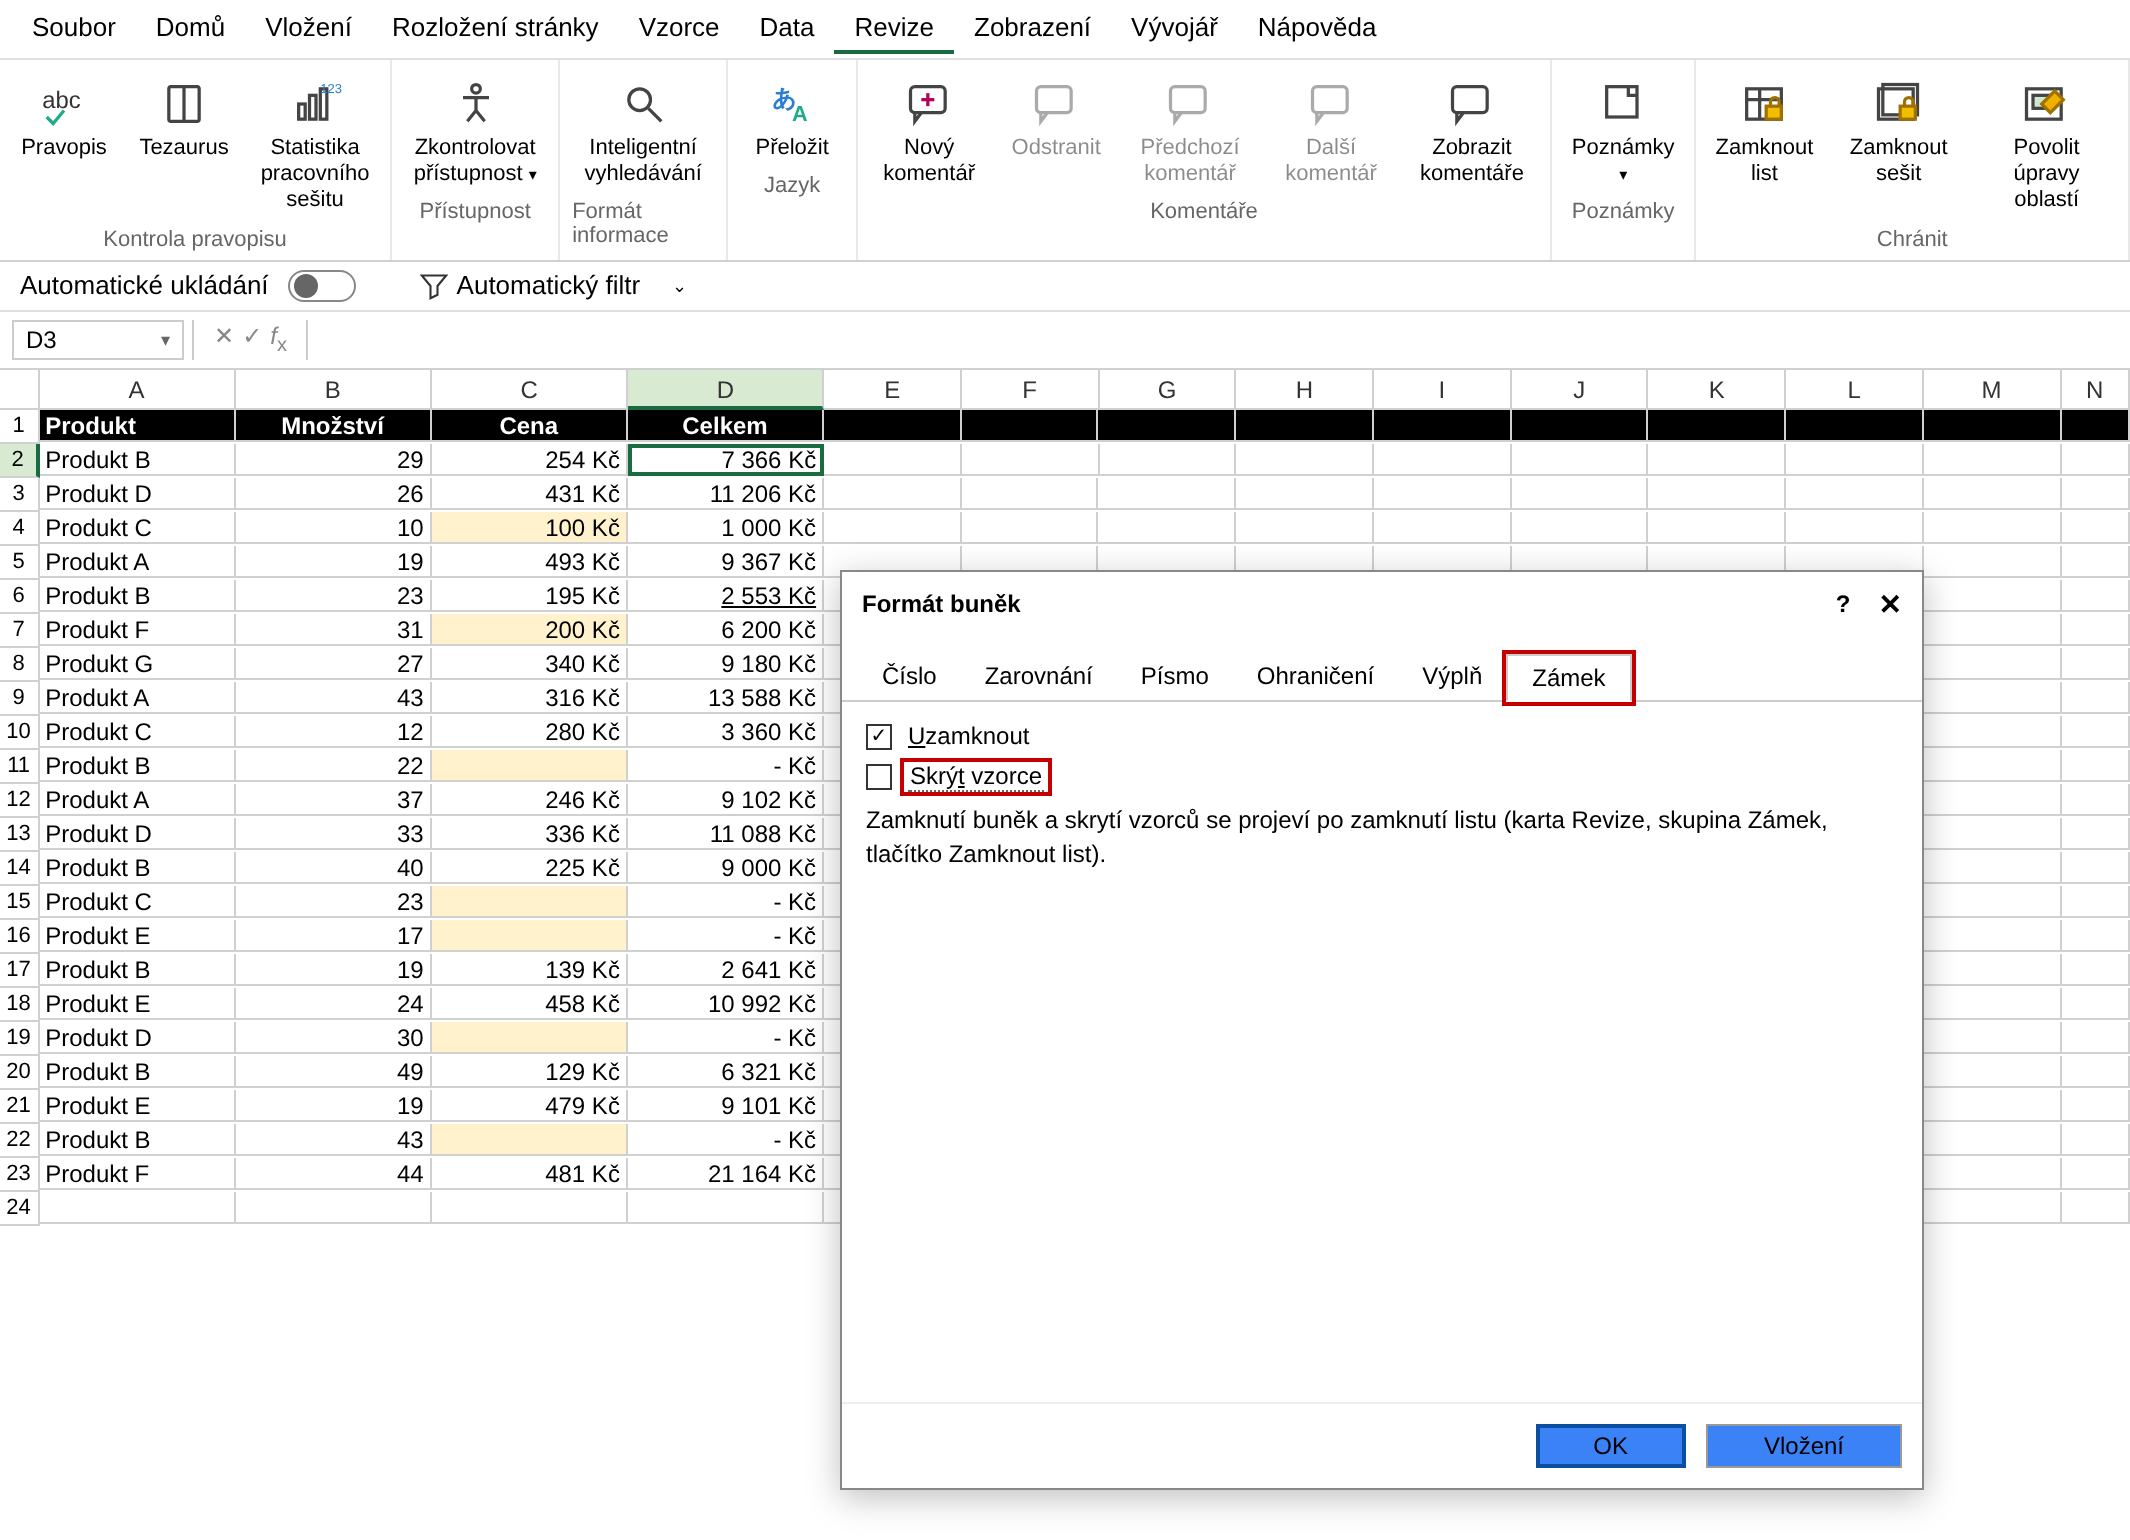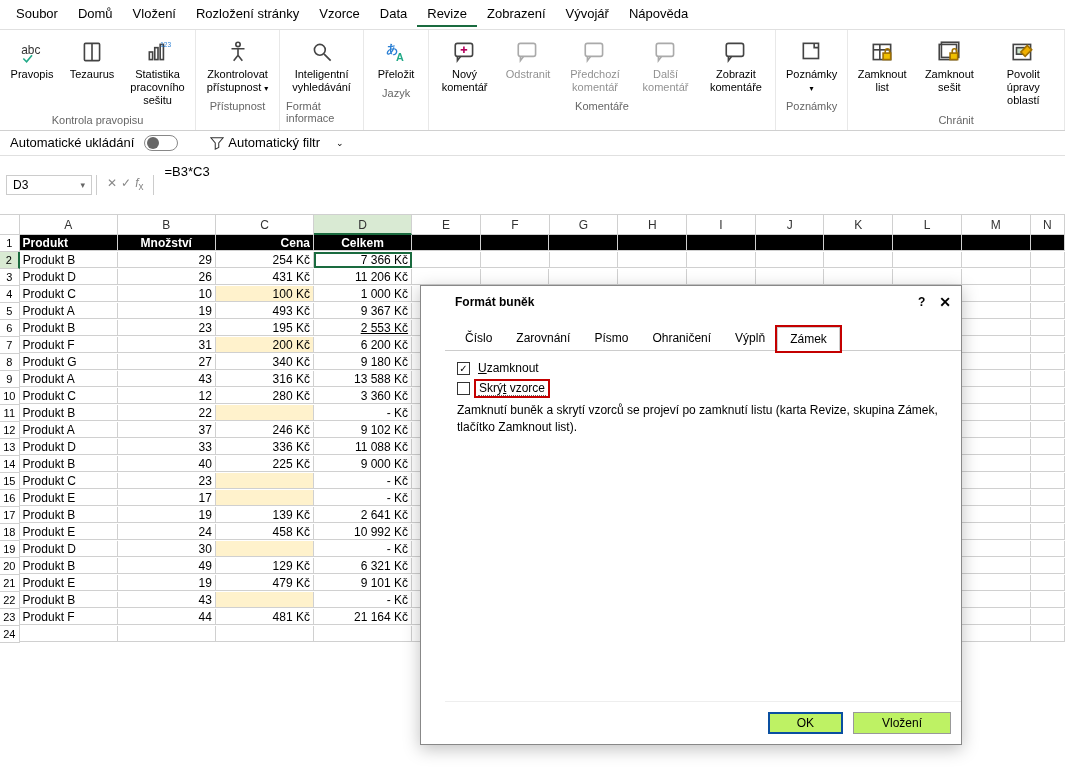--- a/index.html
+++ b/index.html
@@ -43,39 +43,39 @@
 .rowh { width:20px; border:1px solid #d0d0d0; border-top:none; border-left:none; text-align:center; font-size:11px; line-height:16px; background:#fff; }
 .rowh.selected { background:#d9ead3; border-right:2px solid #1a6b3f; }
 .cell { height:16px; border:1px solid #d0d0d0; border-top:none; border-left:none; padding:0 3px; font-size:12px; line-height:16px; overflow:hidden; white-space:nowrap; }
 .cell.right { text-align:right; }
 .hdr-row .cell { background:#000; color:#fff; font-weight:bold; }
 .hdr-row .cell:nth-child(3),.hdr-row .cell:nth-child(4),.hdr-row .cell:nth-child(5){ text-align:center; }
 .cell.selected { outline:2px solid #1a6b3f; outline-offset:-2px; }
 .cell.yellow { background:#fff2cc; }
 
 
-.dialog { position:absolute; top:285px; left:420px; width:542px; background:#fff; border:1px solid #888; box-shadow:0 4px 16px rgba(0,0,0,0.25); font-size:12px;padding-left:24px; }
+.dialog { position:absolute; top:285px; left:420px; width:542px; background:#fff; border:1px solid #888; box-shadow:0 4px 16px rgba(0,0,0,0.25); font-size:12px; }
 .dialog-title { display:flex; align-items:center; padding:8px 10px; }
 .dialog-title .t { font-weight:600; flex:1; }
 .dialog-title .q { margin-right:14px; cursor:pointer; font-weight:bold; }
 .dialog-title .x { cursor:pointer; font-size:14px; font-weight:bold; }
 .dialog-tabs { display:flex; border-bottom:1px solid #ccc; padding:0 8px; margin-top:8px; }
 .dialog-tab { padding:4px 12px; cursor:pointer; position:relative; top:1px; }
 .dialog-tab.active { border:1px solid #ccc; border-bottom:1px solid #fff; }
 .dialog-tab.highlighted { outline:2px solid #c40000; outline-offset:0px; }
 .dialog-body { padding:10px 12px; min-height:350px; }
 .chk-row { display:flex; align-items:center; gap:6px; margin-bottom:6px; }
 .chk { width:13px; height:13px; border:1px solid #333; display:flex; align-items:center; justify-content:center; font-size:10px; }
 .chk-row.highlighted { position:relative; }
 .chk-row.highlighted .chk-label-wrap { outline:2px solid #c40000; padding: 0 2px; }
 .chk-label-wrap { display:inline-flex; align-items:center; padding: 0 2px;}
 .dotline { border-bottom:1px dotted #666; padding:0 1px; }
 .note { font-size:12px; line-height:1.4; margin-top:4px; }
 .dialog-footer { display:flex; justify-content:flex-end; gap:10px; padding:10px; border-top:1px solid #eee; }
-.dlg-btn { padding:3px 28px; border:1px solid #999; cursor:pointer; font-size:12px; background:#bef264; }
+.dlg-btn { padding:3px 28px; border:1px solid #999; cursor:pointer; font-size:12px; background:#3b82f6; }
 .dlg-btn.primary { border:1px solid #0a4fa0; box-shadow:0 0 0 1px #0a4fa0 inset; }
 .underline-first::first-letter { text-decoration: underline; }
 </style>
 </head>
 <body>
 
 <div class="menubar" id="menubar">
     <span class="item">Soubor</span>
     <span class="item">Domů</span>
     <span class="item">Vložení</span>
@@ -291,23 +291,20 @@
     <span>D3</span>
     <span style="font-size:9px;color:#666;">▾</span>
   </div>
   <div style="border-left:1px solid #ccc;height:20px;"></div>
   <div class="fxbtns">
     <span>✕</span>
     <span>✓</span>
     <span><i>f</i><sub>x</sub></span>
   </div>
   <div style="border-left:1px solid #ccc;height:20px;"></div>
-  <div class="formula-input">
-    <span>=B3*C3</span>
-  </div>
 </div>
 
 <div class="sheet">
   <div class="colheads" id="colheads">
       <div class="corner"></div>
       <div class="colh" style="width: 100px;">A</div>
       <div class="colh" style="width: 100px;">B</div>
       <div class="colh" style="width: 100px;">C</div>
       <div class="colh selected" style="width: 100px;">D</div>
       <div class="colh" style="width: 70px;">E</div>
@@ -319,21 +316,21 @@
       <div class="colh" style="width: 70px;">K</div>
       <div class="colh" style="width: 70px;">L</div>
       <div class="colh" style="width: 70px;">M</div>
       <div class="colh" style="width: 35px;">N</div>
     </div>
   <div id="rows">
       <div class="row hdr-row">
         <div class="rowh">1</div>
         <div class="cell" style="width: 100px;">Produkt</div>
         <div class="cell" style="width: 100px;">Množství</div>
-        <div class="cell" style="width: 100px; text-align: right;">Cena</div>
+        <div class="cell" style="width: 100px;">Cena</div>
         <div class="cell" style="width: 100px;">Celkem</div>
         <div class="cell" style="width: 70px;"></div>
         <div class="cell" style="width: 70px;"></div>
         <div class="cell" style="width: 70px;"></div>
         <div class="cell" style="width: 70px;"></div>
         <div class="cell" style="width: 70px;"></div>
         <div class="cell" style="width: 70px;"></div>
         <div class="cell" style="width: 70px;"></div>
         <div class="cell" style="width: 70px;"></div>
         <div class="cell" style="width: 70px;"></div>

